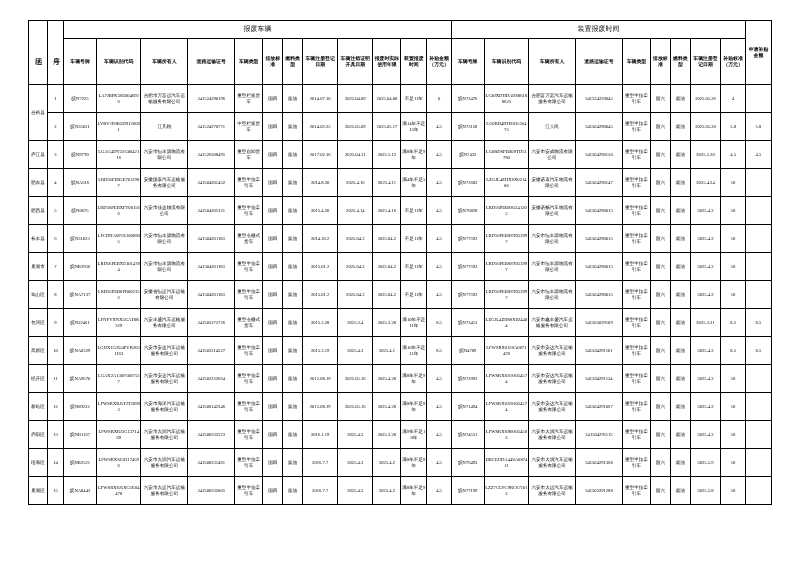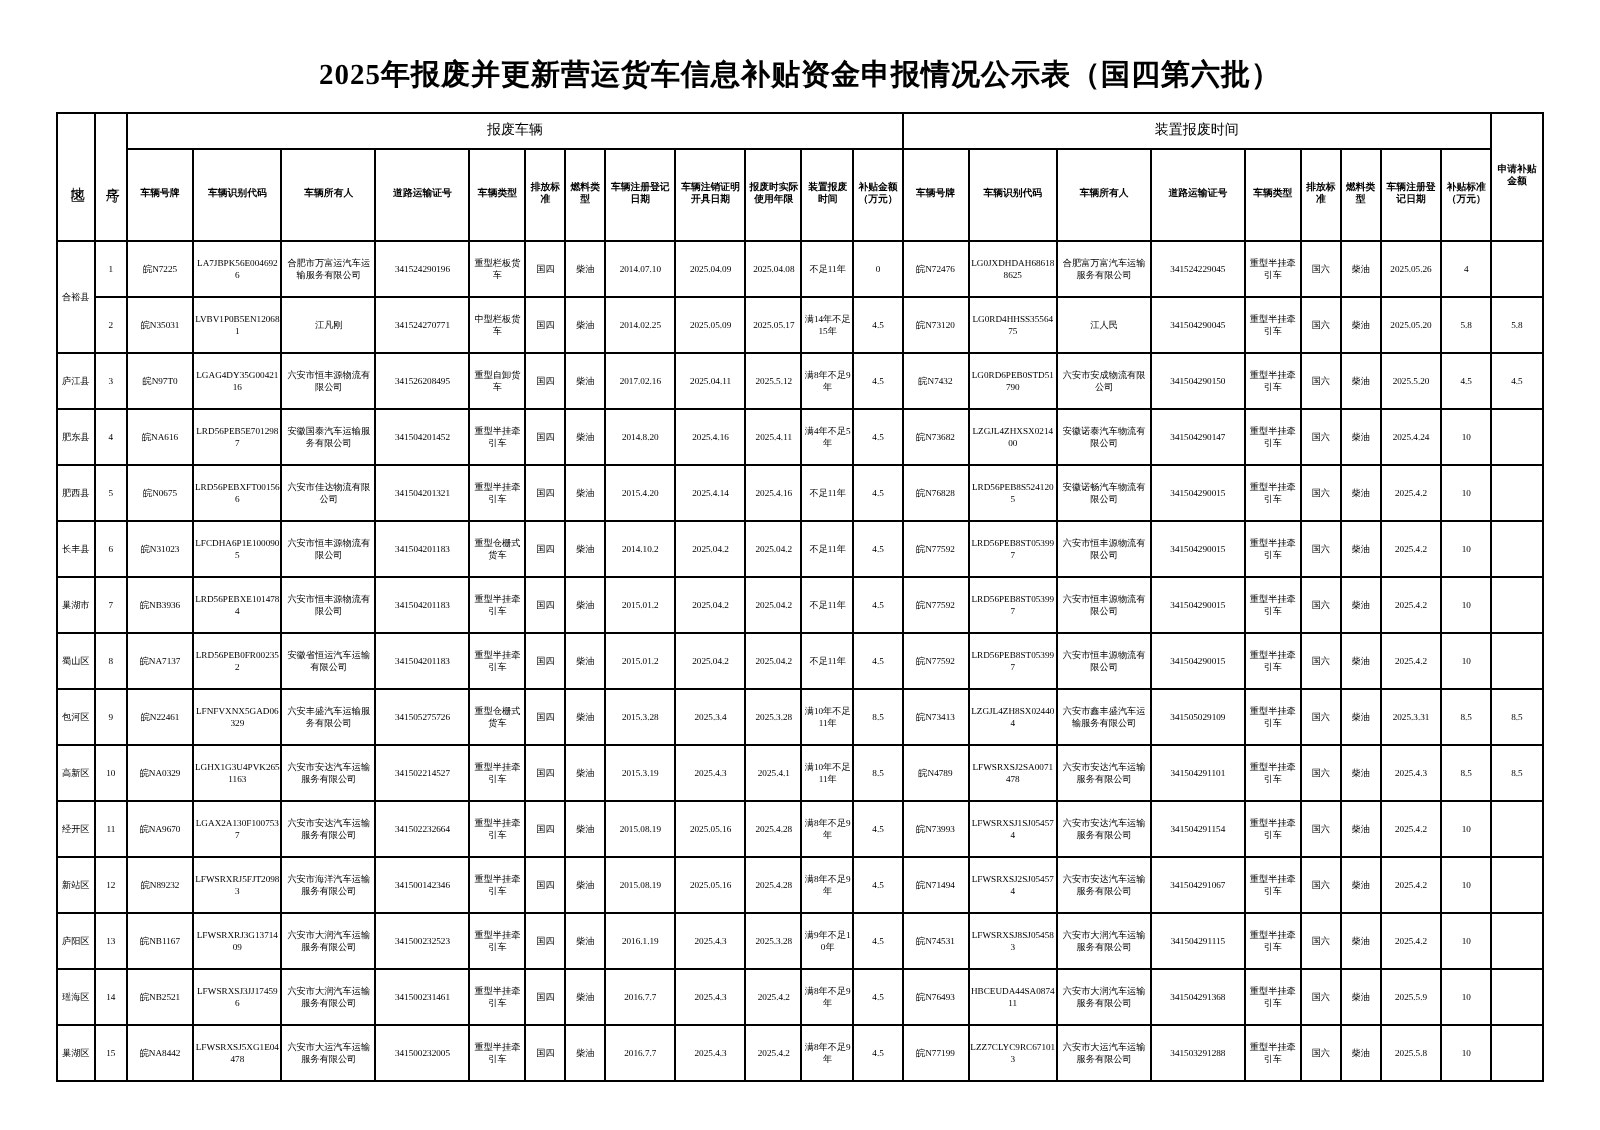--- a/index.html
+++ b/index.html
@@ -62,21 +62,20 @@
     line-height: 1;
   }
   .row td {
     height: 26px;
   }
 </style>
 </head>
 <body>
 
 <div class="page">
-  <div class="doc-title">2025年报废并更新营运货车信息补贴资金申报情况公示表（国四第六批）</div>
 
   <table class="main">
     <colgroup>
       <col style="width:16px">
       <col style="width:14px">
       <col style="width:28px">
       <col style="width:38px">
       <col style="width:40px">
       <col style="width:40px">
       <col style="width:24px">

